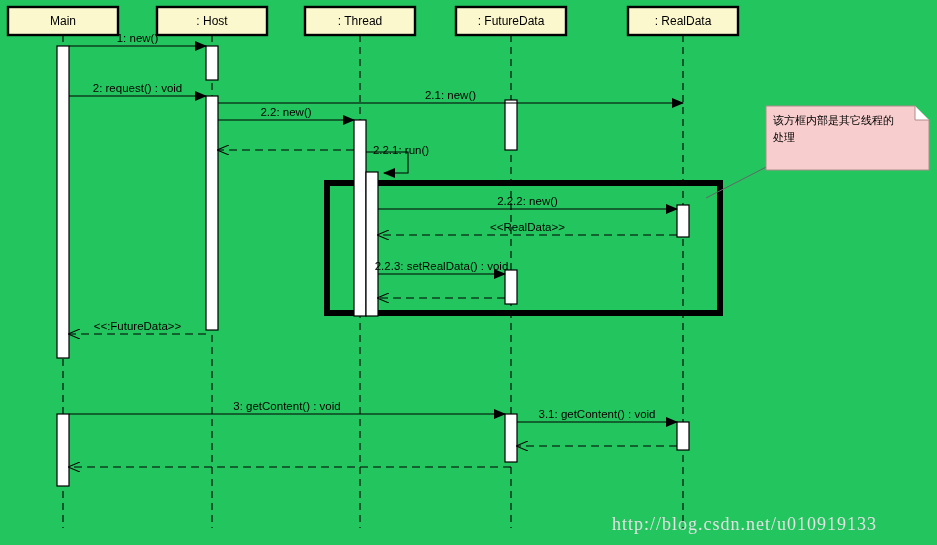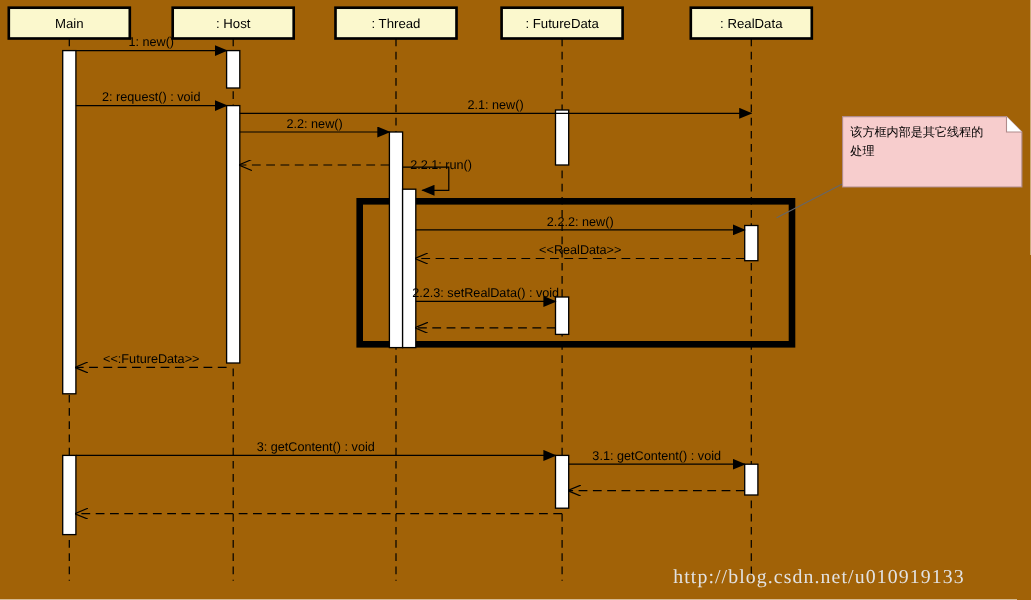--- a/index.html
+++ b/index.html
@@ -7,21 +7,21 @@
     padding: 0;
     background: #ffffff;
   }
   body {
     font-family: "Liberation Sans", "DejaVu Sans", sans-serif;
   }
   #stage {
     position: relative;
     width: 937px;
     height: 545px;
-    background: #a16207;
+    background: #22c55e;
     overflow: hidden;
   }
   svg#diagram {
     position: absolute;
     left: 0;
     top: 0;
     width: 937px;
     height: 545px;
   }
   .lifeline-box {

